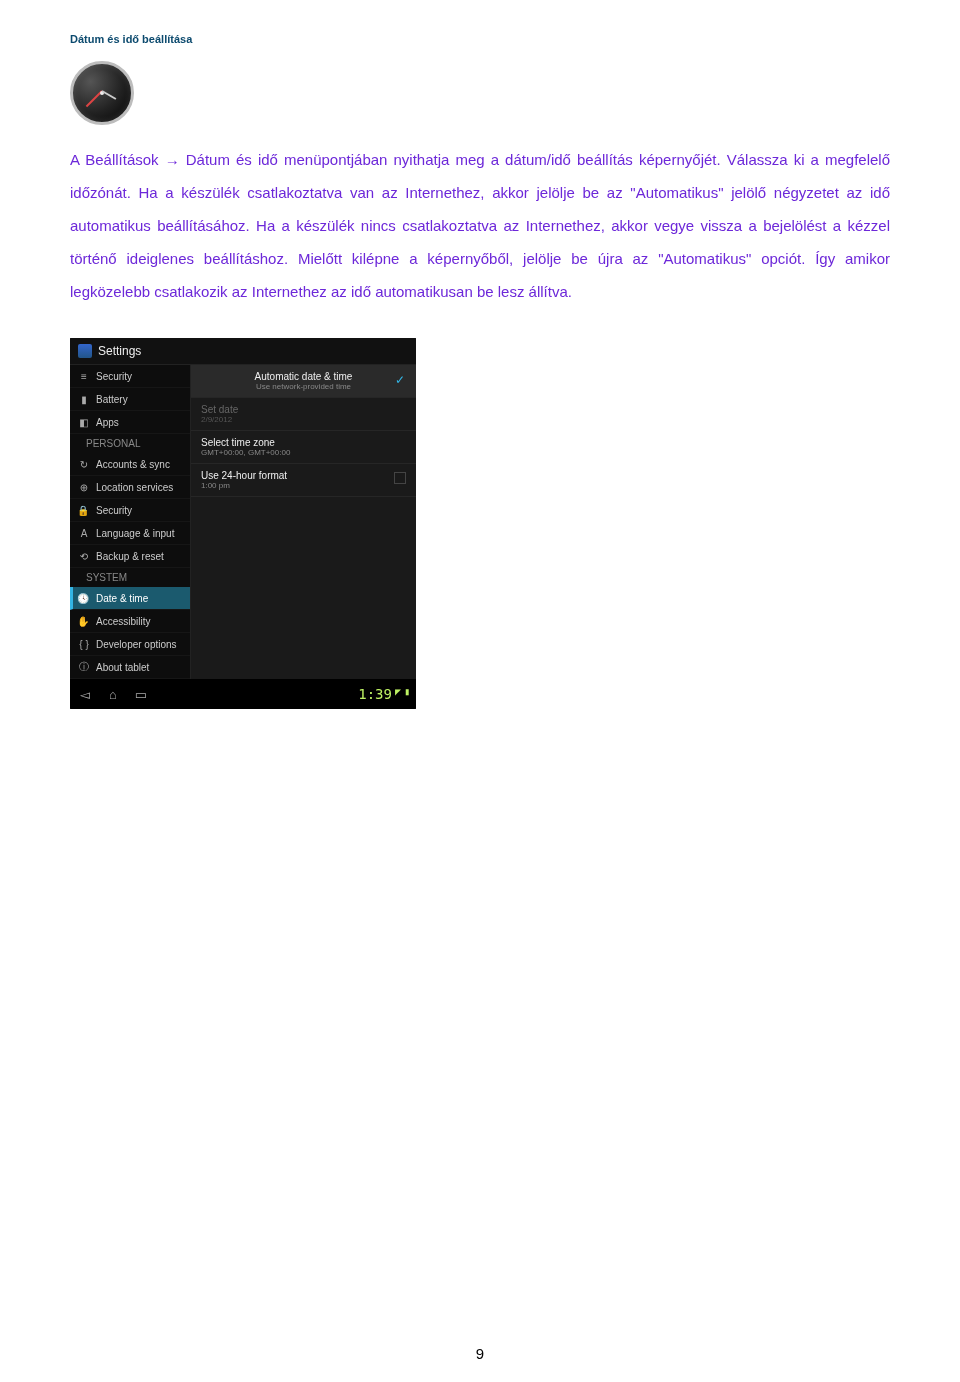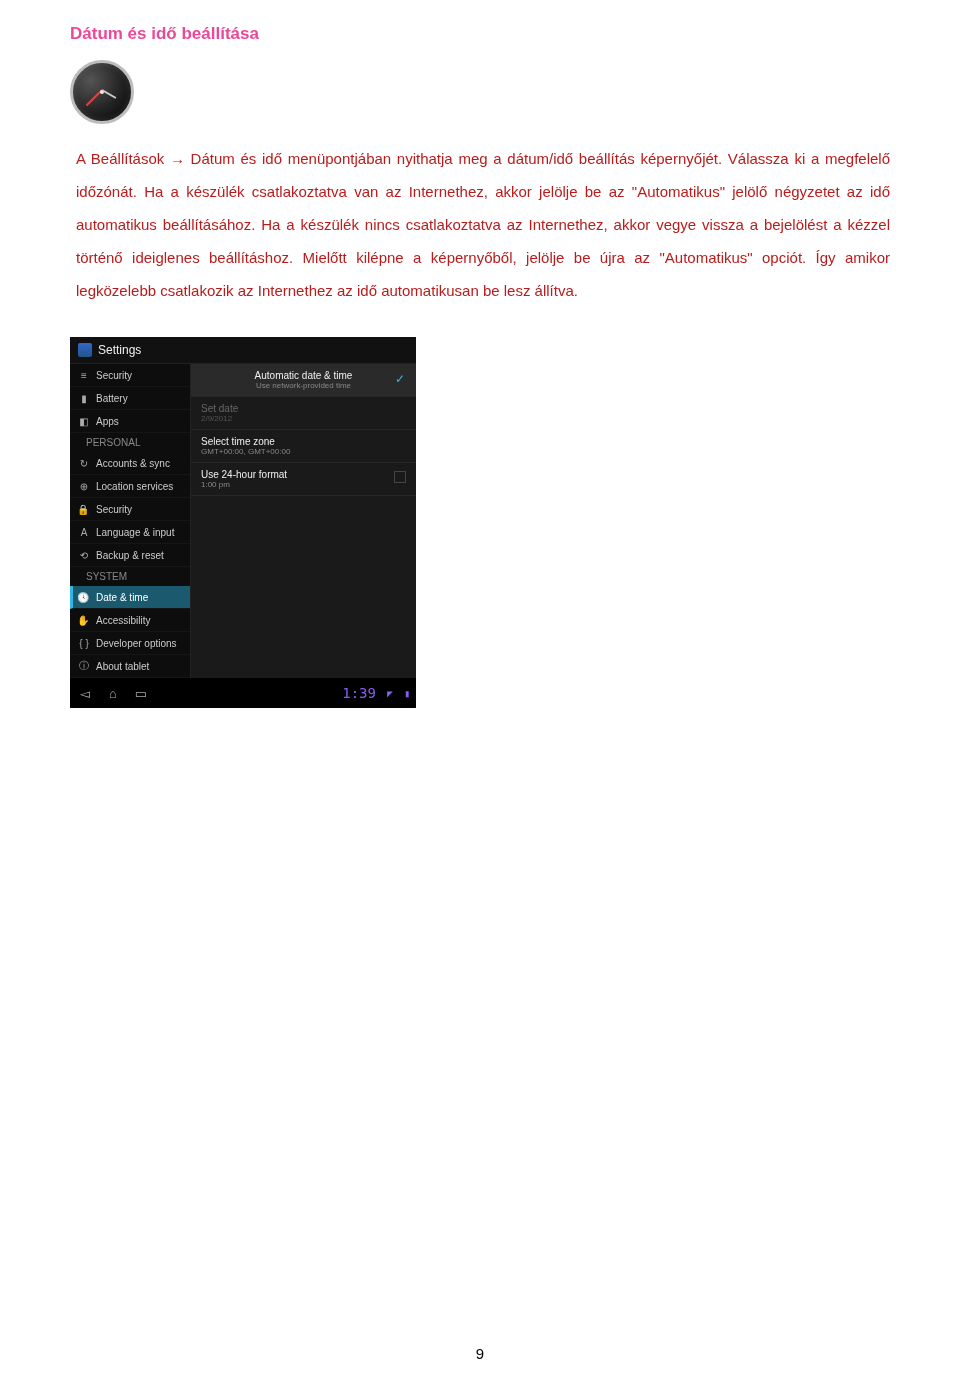--- a/index.html
+++ b/index.html
@@ -9,24 +9,24 @@
     font-family: Arial, Helvetica, sans-serif;
     width: 960px;
   }
   .page {
     padding: 20px 70px 40px 70px;
     box-sizing: border-box;
     position: relative;
     min-height: 1382px;
   }
   .heading {
-    font-size: 17px;
+    font-size: 11px;
     font-weight: bold;
-    margin: 4px 0 16px 0;
-    color: #ec4899;
+    margin: 13px 0 16px 0;
+    color: #0c4a6e;
   }
   .clock-icon {
     width: 58px;
     height: 58px;
     border-radius: 50%;
     background: radial-gradient(circle at 30% 30%, #555 0%, #222 55%, #000 100%);
     border: 3px solid #bdbdbd;
     position: relative;
     margin-bottom: 18px;
     box-shadow: inset 0 0 6px rgba(255,255,255,0.15);
@@ -51,23 +51,23 @@
   }
   .clock-center {
     position:absolute;
     left:50%; top:50%;
     width:4px; height:4px; background:#eee; border-radius:50%;
     transform:translate(-50%,-50%);
   }
   .body-text {
     font-size: 15px;
     line-height: 2.2;
-    color: #b91c1c;
+    color: #6d28d9;
     text-align: justify;
-    margin: 0 0 30px 6px;
+    margin: 0 0 30px 0;
   }
 
   
   .shot {
     width: 346px;
     background: #000;
     color: #ddd;
     font-family: Arial, sans-serif;
     font-size: 10px;
     border-radius: 1px;
@@ -171,22 +171,22 @@
     font-size: 13px;
     gap: 10px;
     height:24px;
   }
   .navbar .nav-btn {
     width: 18px;
     display:flex; align-items:center; justify-content:center;
   }
   .navbar .spacer { flex:1; }
   .navbar .clock-time {
-    color:#8b5cf6; font-family: monospace; font-size:14px;
-    display:flex; align-items:center; gap:11px;
+    color:#bef264; font-family: monospace; font-size:14px;
+    display:flex; gap:3px;
   }
   .page-number {
     position: absolute;
     bottom: 20px;
     left: 0; right: 0;
     text-align: center;
     font-size: 15px;
     color: #000;
   }
 </style>

